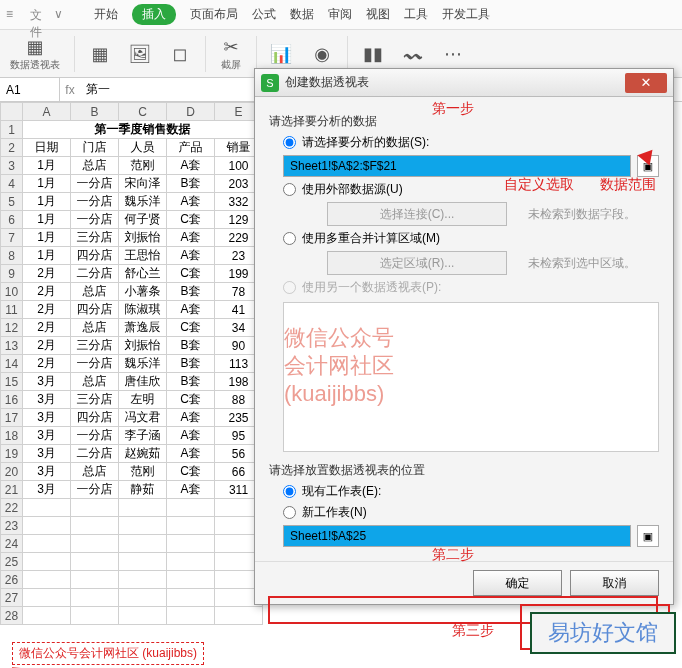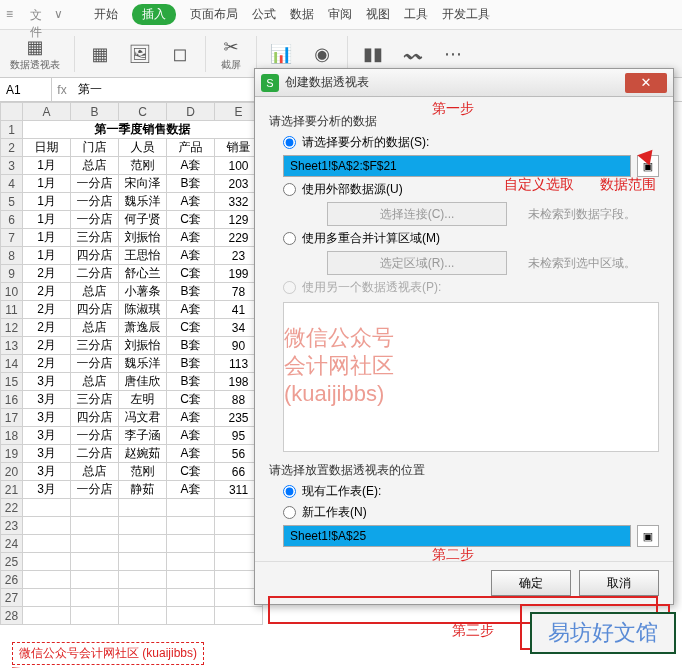--- a/index.html
+++ b/index.html
@@ -15,21 +15,21 @@
 .menubar .icon-btn { width: 16px; height: 16px; color: #888; }
 
 
 .ribbon { display: flex; align-items: center; height: 48px; background: #f5f5f5; border-bottom: 1px solid #ccc; padding: 0 6px; gap: 10px; }
 .ribbon .rib-group { display: flex; flex-direction: column; align-items: center; justify-content: center; padding: 0 4px; font-size: 10px; color: #666; }
 .ribbon .rib-icon { width: 22px; height: 22px; display: flex; align-items: center; justify-content: center; font-size: 18px; color: #555; }
 .ribbon .rib-sep { width: 1px; height: 36px; background: #ddd; }
 
 
 .refbar { display: flex; height: 24px; border-bottom: 1px solid #ccc; font-size: 12px; align-items: center; background: #fff; }
-.refbar .name-box { width: 52px; border-right: 1px solid #ccc; padding: 0 6px; height: 100%; display: flex; align-items: center; }
+.refbar .name-box { width: 60px; border-right: 1px solid #ccc; padding: 0 6px; height: 100%; display: flex; align-items: center; }
 .refbar .fx { width: 20px; text-align: center; color: #888; }
 .refbar .formula { flex: 1; padding: 0 6px; }
 
 
 .sheet-wrap { position: relative; overflow: hidden; height: calc(100% - 102px); }
 table.sheet { border-collapse: collapse; font-size: 12px; background: #fff; }
 table.sheet th, table.sheet td { border: 1px solid #d0d0d0; height: 18px; text-align: center; padding: 0 2px; white-space: nowrap; }
 table.sheet th { background: #eee; font-weight: normal; color: #555; }
 table.sheet th.rowh { width: 22px; }
 table.sheet td { min-width: 48px; }
@@ -45,21 +45,21 @@
 .dialog .body { padding: 10px 14px; }
 .dialog .section-label { margin: 6px 0 4px; color: #333; }
 .dialog .radio-row { display: flex; align-items: center; margin: 4px 0 4px 14px; }
 .dialog .radio-row input { margin-right: 6px; }
 .dialog .field-row { display: flex; align-items: center; margin: 4px 0 4px 14px; gap: 6px; }
 .dialog .text-input { flex: 1; height: 22px; border: 1px solid #aaa; padding: 0 6px; font-size: 12px; background: #0ea5e9; }
 .dialog .range-btn { width: 22px; height: 22px; border: 1px solid #aaa; background: #fff; display: flex; align-items: center; justify-content: center; cursor: pointer; font-size: 11px; }
 .dialog .disabled-btn { width: 180px; height: 24px; border: 1px solid #bbb; background: #efefef; color: #999; display: flex; align-items: center; justify-content: center; margin-left: 44px; }
 .dialog .hint { color: #999; margin-left: 15px; }
 .dialog .btn-row { display: flex; justify-content: flex-end; gap: 8px; padding: 8px 14px; border-top: 1px solid #ddd; }
-.dialog .btn { width: 80px; height: 26px; border: 1px solid #888; background: linear-gradient(#fefefe,#e2e2e2); display: flex; align-items: center; justify-content: center; cursor: pointer; }
+.dialog .btn { width: 89px; height: 26px; border: 1px solid #888; background: linear-gradient(#fefefe,#e2e2e2); display: flex; align-items: center; justify-content: center; cursor: pointer; }
 
 
 .ann { position: absolute; color: #d22; font-size: 14px; pointer-events: none; }
 .ann.step1 { left: 432px; top: 100px; }
 .ann.custom { left: 504px; top: 176px; }
 .ann.rangetxt { left: 600px; top: 176px; }
 .ann.step2 { left: 432px; top: 546px; }
 .ann.step3 { left: 452px; top: 622px; }
 .ann.watermark { left: 284px; top: 324px; color: rgba(220,60,40,.5); font-size: 22px; line-height: 28px; }
 .ann.logo-mark { left: 530px; top: 612px; color: #5a8bd6; font-size: 22px; border: 2px solid #14532d; padding: 4px 16px; background: #f4f4f4; pointer-events: auto; }

